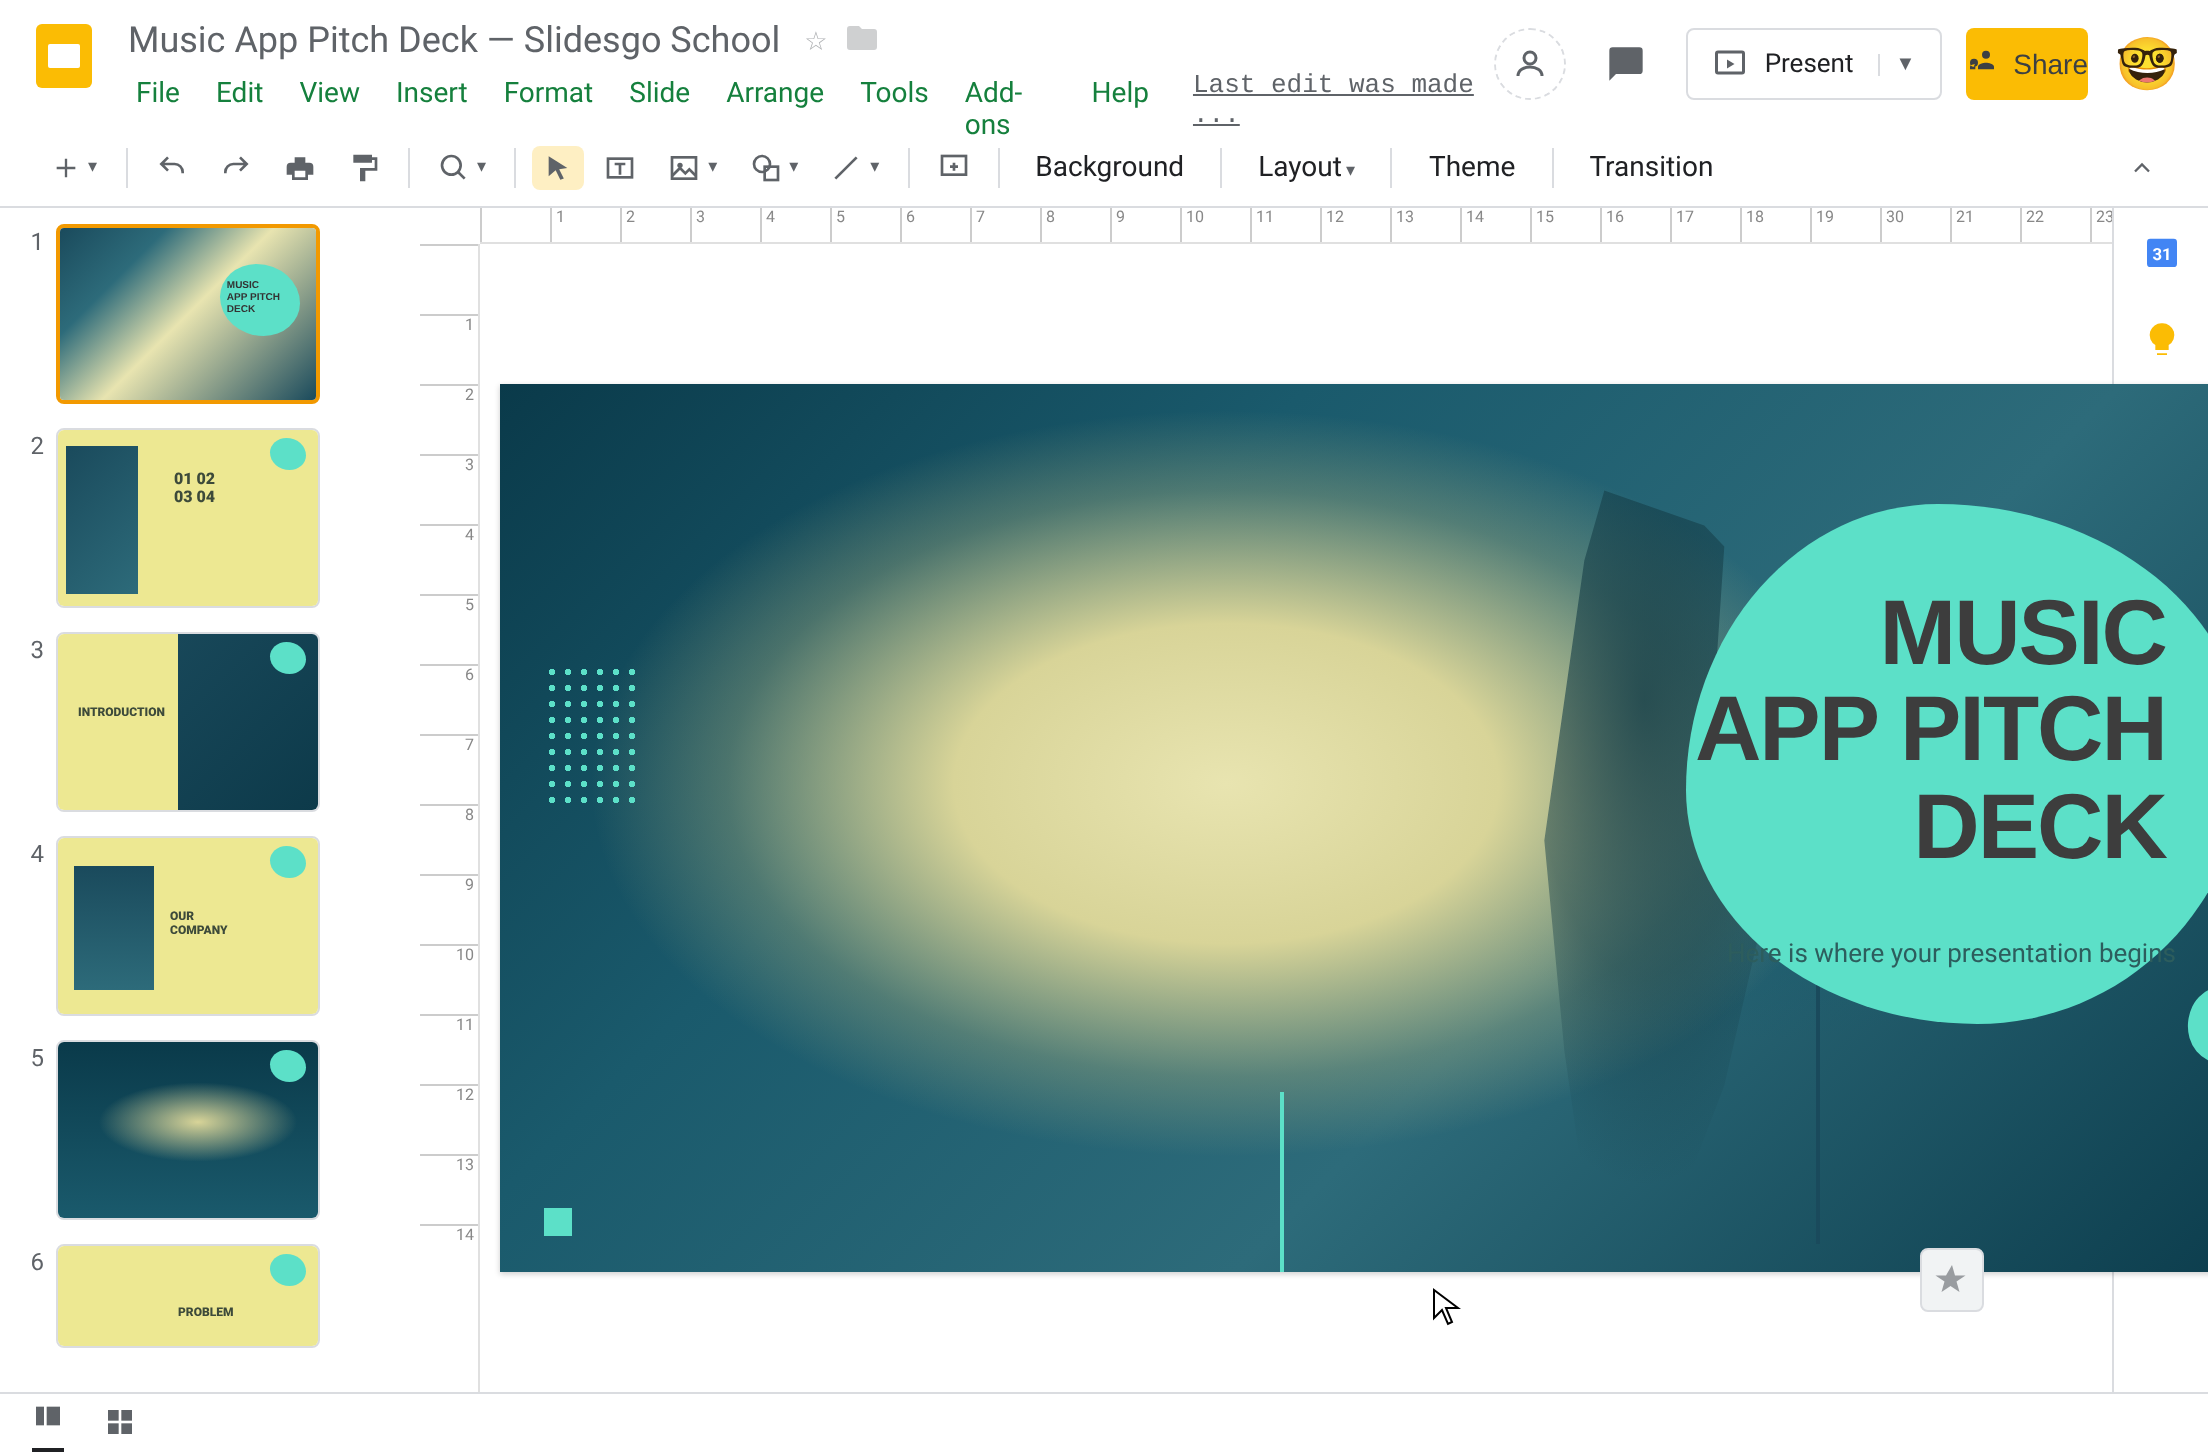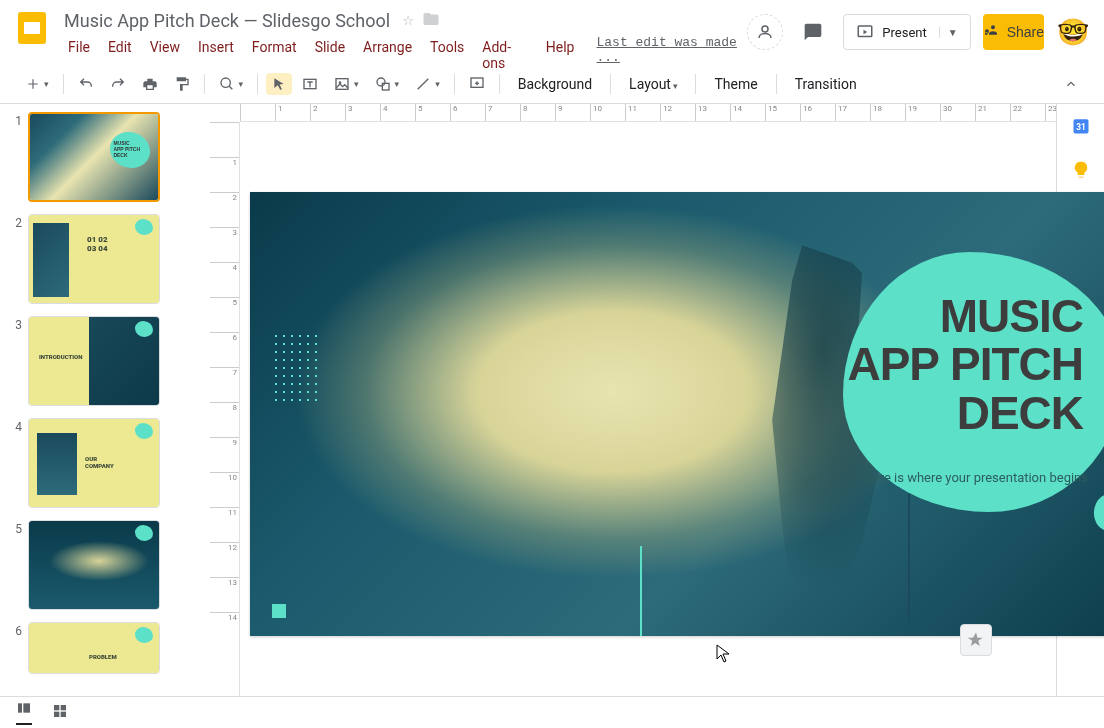--- a/index.html
+++ b/index.html
@@ -7,21 +7,21 @@
 
 
 .header { display: flex; align-items: flex-start; padding: 8px 12px 0 12px; height: 64px; }
 .logo { width: 40px; height: 40px; display: flex; align-items: center; justify-content: center; margin-right: 8px; }
 .logo svg { width: 36px; height: 36px; }
 .title-area { flex: 1; }
 .doc-title-row { display: flex; align-items: center; gap: 8px; }
 .doc-title { font-size: 18px; color: #5f6368; font-weight: 400; padding: 2px 4px; }
 .star-icon, .move-icon { color: #5f6368; opacity: 0.5; }
 .menubar { display: flex; gap: 2px; margin-top: 2px; }
-.menu-item { padding: 4px 8px; font-size: 14px; color: #7f1d1d; cursor: pointer; border-radius: 4px; }
+.menu-item { padding: 4px 8px; font-size: 14px; color: #15803d; cursor: pointer; border-radius: 4px; }
 .last-edit { font-size: 13px; color: #5f6368; text-decoration: underline; margin-left: 12px; cursor: pointer; font-family: Liberation Mono, monospace; }
 .header-right { display: flex; align-items: center; gap: 12px; margin-left: auto; padding-top: 6px; }
 .icon-btn { width: 36px; height: 36px; border-radius: 50%; display: flex; align-items: center; justify-content: center; cursor: pointer; color: #5f6368; }
 .present-btn { display: flex; align-items: center; gap: 8px; border: 1px solid #dadce0; border-radius: 4px; height: 36px; padding: 0 12px; cursor: pointer; background: #fff; }
 .present-arrow { border-left: 1px solid #dadce0; padding-left: 8px; margin-left: 4px; color: #5f6368; font-size: 10px; }
 .share-btn { background: #fbbc04; color: #3c4043; font-weight: 500; height: 36px; border-radius: 4px; padding: 0 0; display: flex; align-items: center; gap: 8px; cursor: pointer; border: none; font-size: 14px; }
 .avatar { width: 36px; height: 36px; border-radius: 50%; display:flex; align-items:center; justify-content:center; font-size:26px; }
 
 
 .toolbar { display: flex; align-items: center; height: 40px; padding: 0 20px; border-bottom: 1px solid #dadce0; gap: 4px; }

